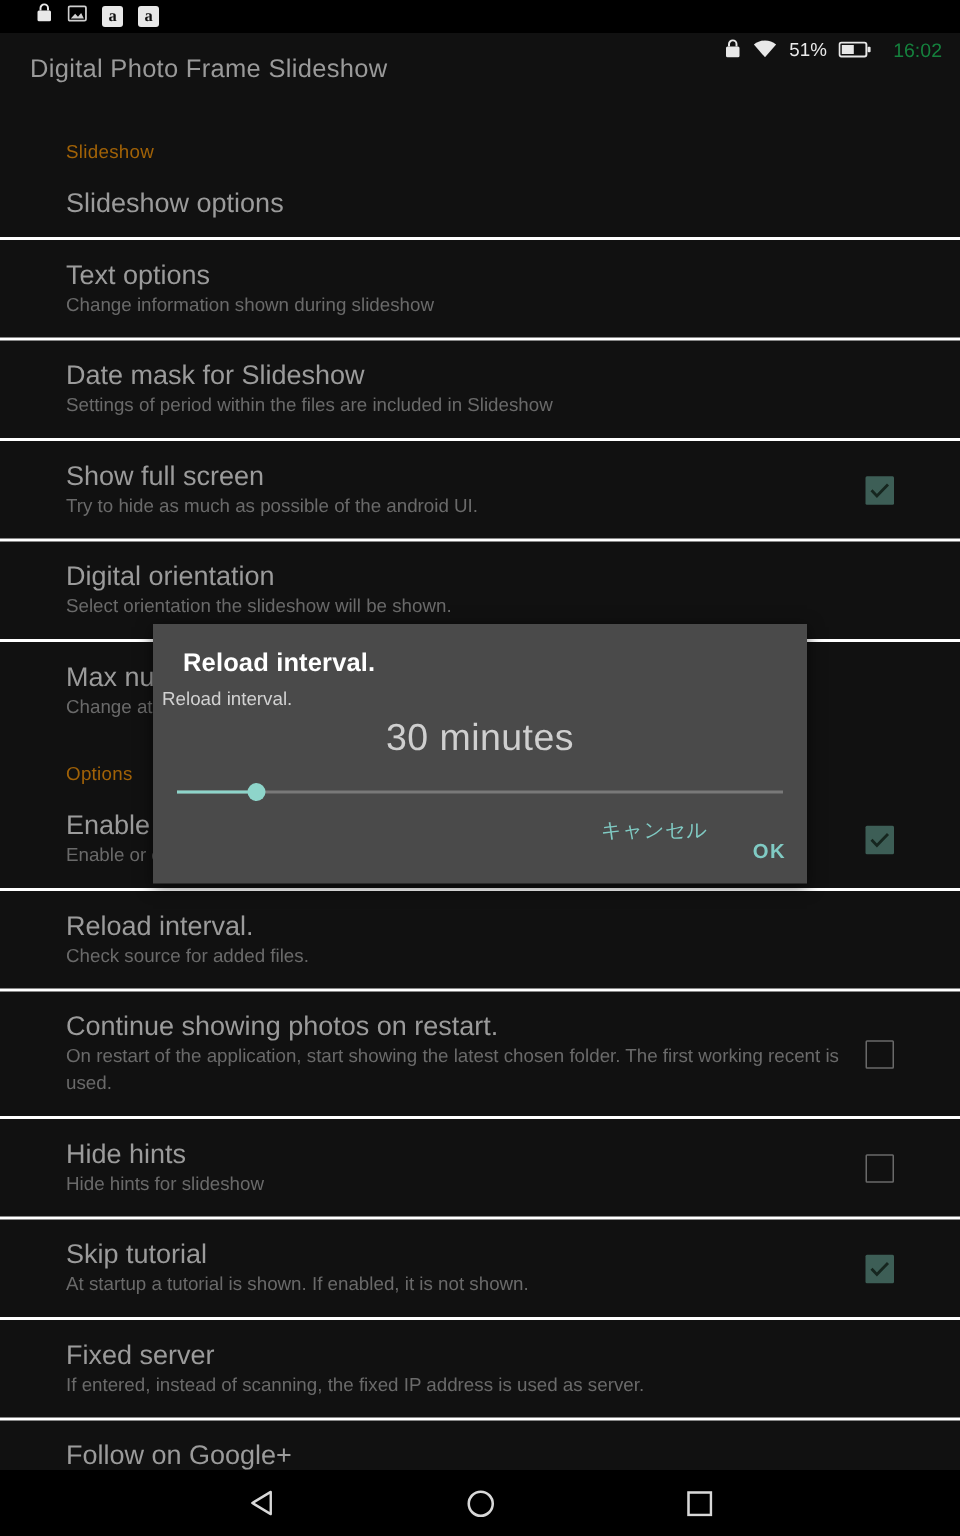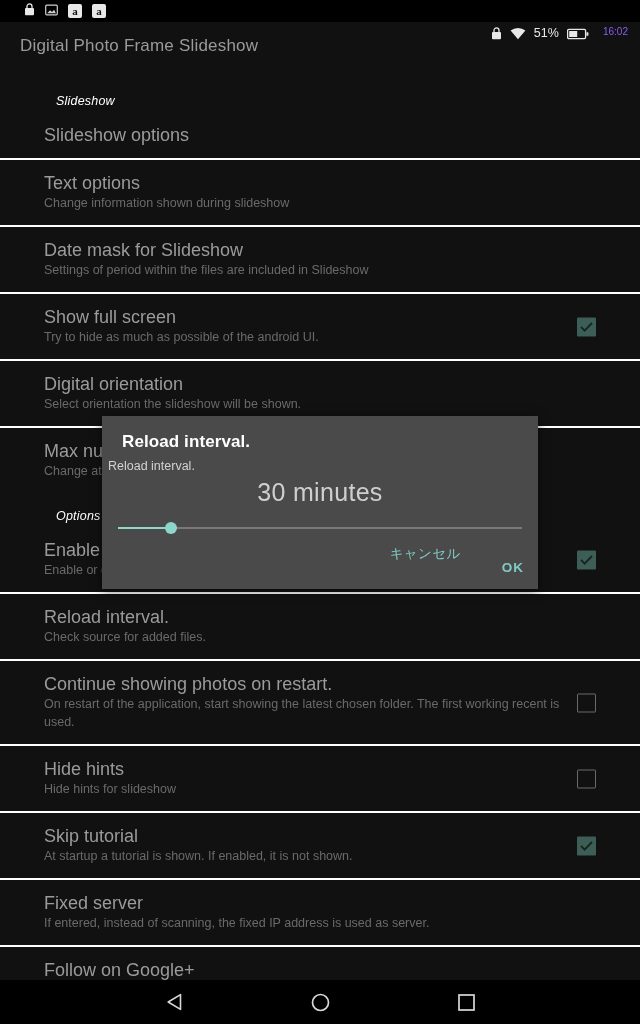--- a/index.html
+++ b/index.html
@@ -37,21 +37,21 @@
     border-radius: 2px;
     font-size: 11px; line-height: 14px;
     text-align: center; font-weight: bold;
     font-family: "Liberation Serif", serif;
   }
   .sb-text {
     color: #e9e9e9; font-size: 12.5px;
     letter-spacing: .1px;
   }
   .sb-clock {
-    color: #8b5cf6; font-size: 10px;
+    color: #15803d; font-size: 13px;
     margin-left: 6px;
   }
 
   
   #app-title {
     position: absolute; top: 22px; left: 0;
     width: 582px; height: 48px;
     display: flex; align-items: center;
     padding-left: 20px; box-sizing: border-box;
     color: #9a9a9a;
@@ -61,25 +61,24 @@
 
   
   #settings-list {
     position: absolute;
     top: 78px; left: 0;
     width: 640px;
     height: 902px;
     overflow: hidden;
   }
   .section-header {
-    color: #ffffff;
+    color: #a16207;
     font-size: 12.5px;
-    padding: 16px 0 4px 56px;
+    padding: 16px 0 4px 44px;
     letter-spacing: .2px;
-    font-style: italic;
   }
   .pref {
     position: relative;
     padding: 13px 70px 13px 44px;
     border-top: 2px solid #ffffff;
     min-height: 26px;
     box-sizing: border-box;
   }
   .pref.no-rule { border-top: none; }
   .pref-title {
@@ -162,21 +161,21 @@
     position: absolute;
     top: 7px;
     width: 12px; height: 12px;
     border-radius: 50%;
     background: #8ed5ca;
     transform: translateX(-6px);
   }
   #dialog-buttons {
     position: absolute;
     right: 14px; bottom: 14px;
-    display: flex; align-items: center; gap: 41px;
+    display: flex; align-items: center; gap: 30px;
   }
   .dlg-btn {
     color: #80cbc4;
     font-size: 13.5px;
     letter-spacing: .4px;
     cursor: pointer;
     background: none; border: none;
     font-family: inherit;
     padding: 0;
   }

